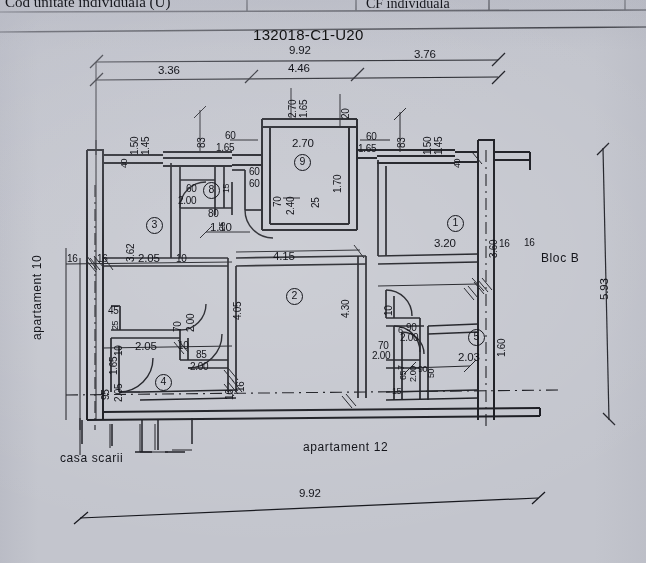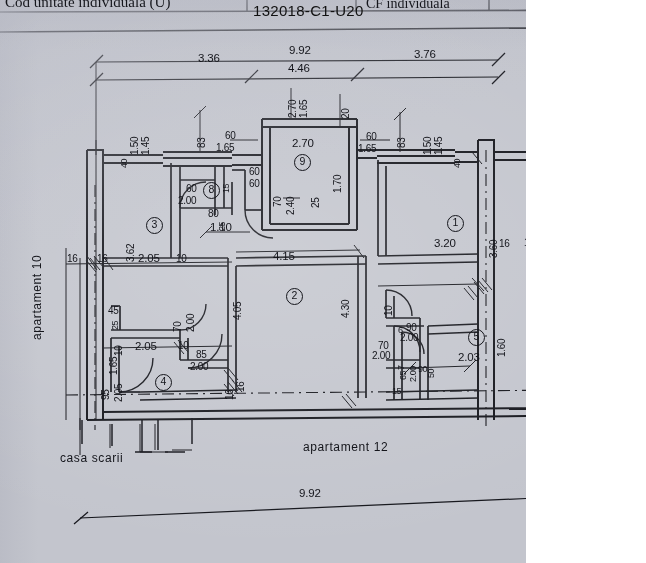--- a/index.html
+++ b/index.html
@@ -1,34 +1,34 @@
 <!DOCTYPE html>
 <html><head>
 <meta charset="utf-8">
 <style>
   html,body{margin:0;padding:0;background:#fff;}
   body{font-family:"Liberation Sans",sans-serif;}
-  #page{position:relative;width:526px;height:563px;overflow:hidden;
+  #page{position:relative;width:646px;height:563px;overflow:hidden;
         background:#c3c5cd;}
   
   #paper-tint{position:absolute;left:0;top:0;width:646px;height:563px;
     background:
       radial-gradient(ellipse 700px 420px at 42% 46%, rgba(255,255,255,.16), rgba(255,255,255,0) 70%),
       linear-gradient(160deg, rgba(190,192,202,.55) 0%, rgba(198,200,208,0) 35%),
       linear-gradient(to bottom, rgba(175,177,188,.45) 0%, rgba(200,202,210,0) 9%),
       linear-gradient(to right, rgba(170,172,184,.35) 0%, rgba(200,202,210,0) 6%),
       linear-gradient(to left, rgba(178,180,190,.35) 0%, rgba(200,202,210,0) 8%);
     pointer-events:none;}
   #svg-root{position:absolute;left:0;top:0;}
   
   .hdr-text{position:absolute;font-family:"Liberation Serif",serif;color:#15161c;
     white-space:nowrap;}
   #hdr-cod{left:5px;top:-6px;font-size:15px;}
   #hdr-cf{left:366px;top:-4px;font-size:14px;}
-  #hdr-code{left:253px;top:2px;font-size:15px;font-family:"Liberation Sans",sans-serif;
+  #hdr-code{left:253px;top:26px;font-size:15px;font-family:"Liberation Sans",sans-serif;
     letter-spacing:.3px;color:#111;}
   
   .lbl{position:absolute;color:#14151b;white-space:nowrap;
     font-family:"Liberation Sans",sans-serif;}
   .dim{font-size:11.5px;letter-spacing:-.2px;}
   .dim-sm{font-size:10px;letter-spacing:-.3px;}
   .dim-xs{font-size:9px;letter-spacing:-.4px;}
   .name{font-size:12px;letter-spacing:.6px;}
   .rot90{transform-origin:0 0;transform:rotate(-90deg);}
   .roomnum{position:absolute;width:15px;height:15px;border:1.4px solid #14151b;
@@ -286,21 +286,21 @@
 
   </svg>
 
   <div id="paper-tint"></div>
 
   <div class="hdr-text" id="hdr-cod">Cod unitate individuala (U)</div>
   <div class="hdr-text" id="hdr-cf">CF individuala</div>
   <div class="hdr-text" id="hdr-code">132018-C1-U20</div>
 
   <div class="lbl dim" style="left:289px;top:44px;">9.92</div>
-  <div class="lbl dim" style="left:158px;top:52px;margin-left:40px;">3.36</div>
+  <div class="lbl dim" style="left:158px;top:64px;">3.36</div>
   <div class="lbl dim" style="left:288px;top:62px;">4.46</div>
   <div class="lbl dim" style="left:414px;top:48px;">3.76</div>
 
   <div class="lbl dim-sm rot90" style="left:287px;top:118px;">2.70</div>
   <div class="lbl dim-sm rot90" style="left:298px;top:118px;">1.65</div>
   <div class="lbl dim-sm rot90" style="left:340px;top:119px;">20</div>
   <div class="lbl dim" style="left:292px;top:137px;">2.70</div>
   <div class="roomnum" style="left:294px;top:154px;">9</div>
   <div class="lbl dim-sm rot90" style="left:332px;top:193px;">1.70</div>
   <div class="lbl dim-sm rot90" style="left:310px;top:208px;">25</div>

